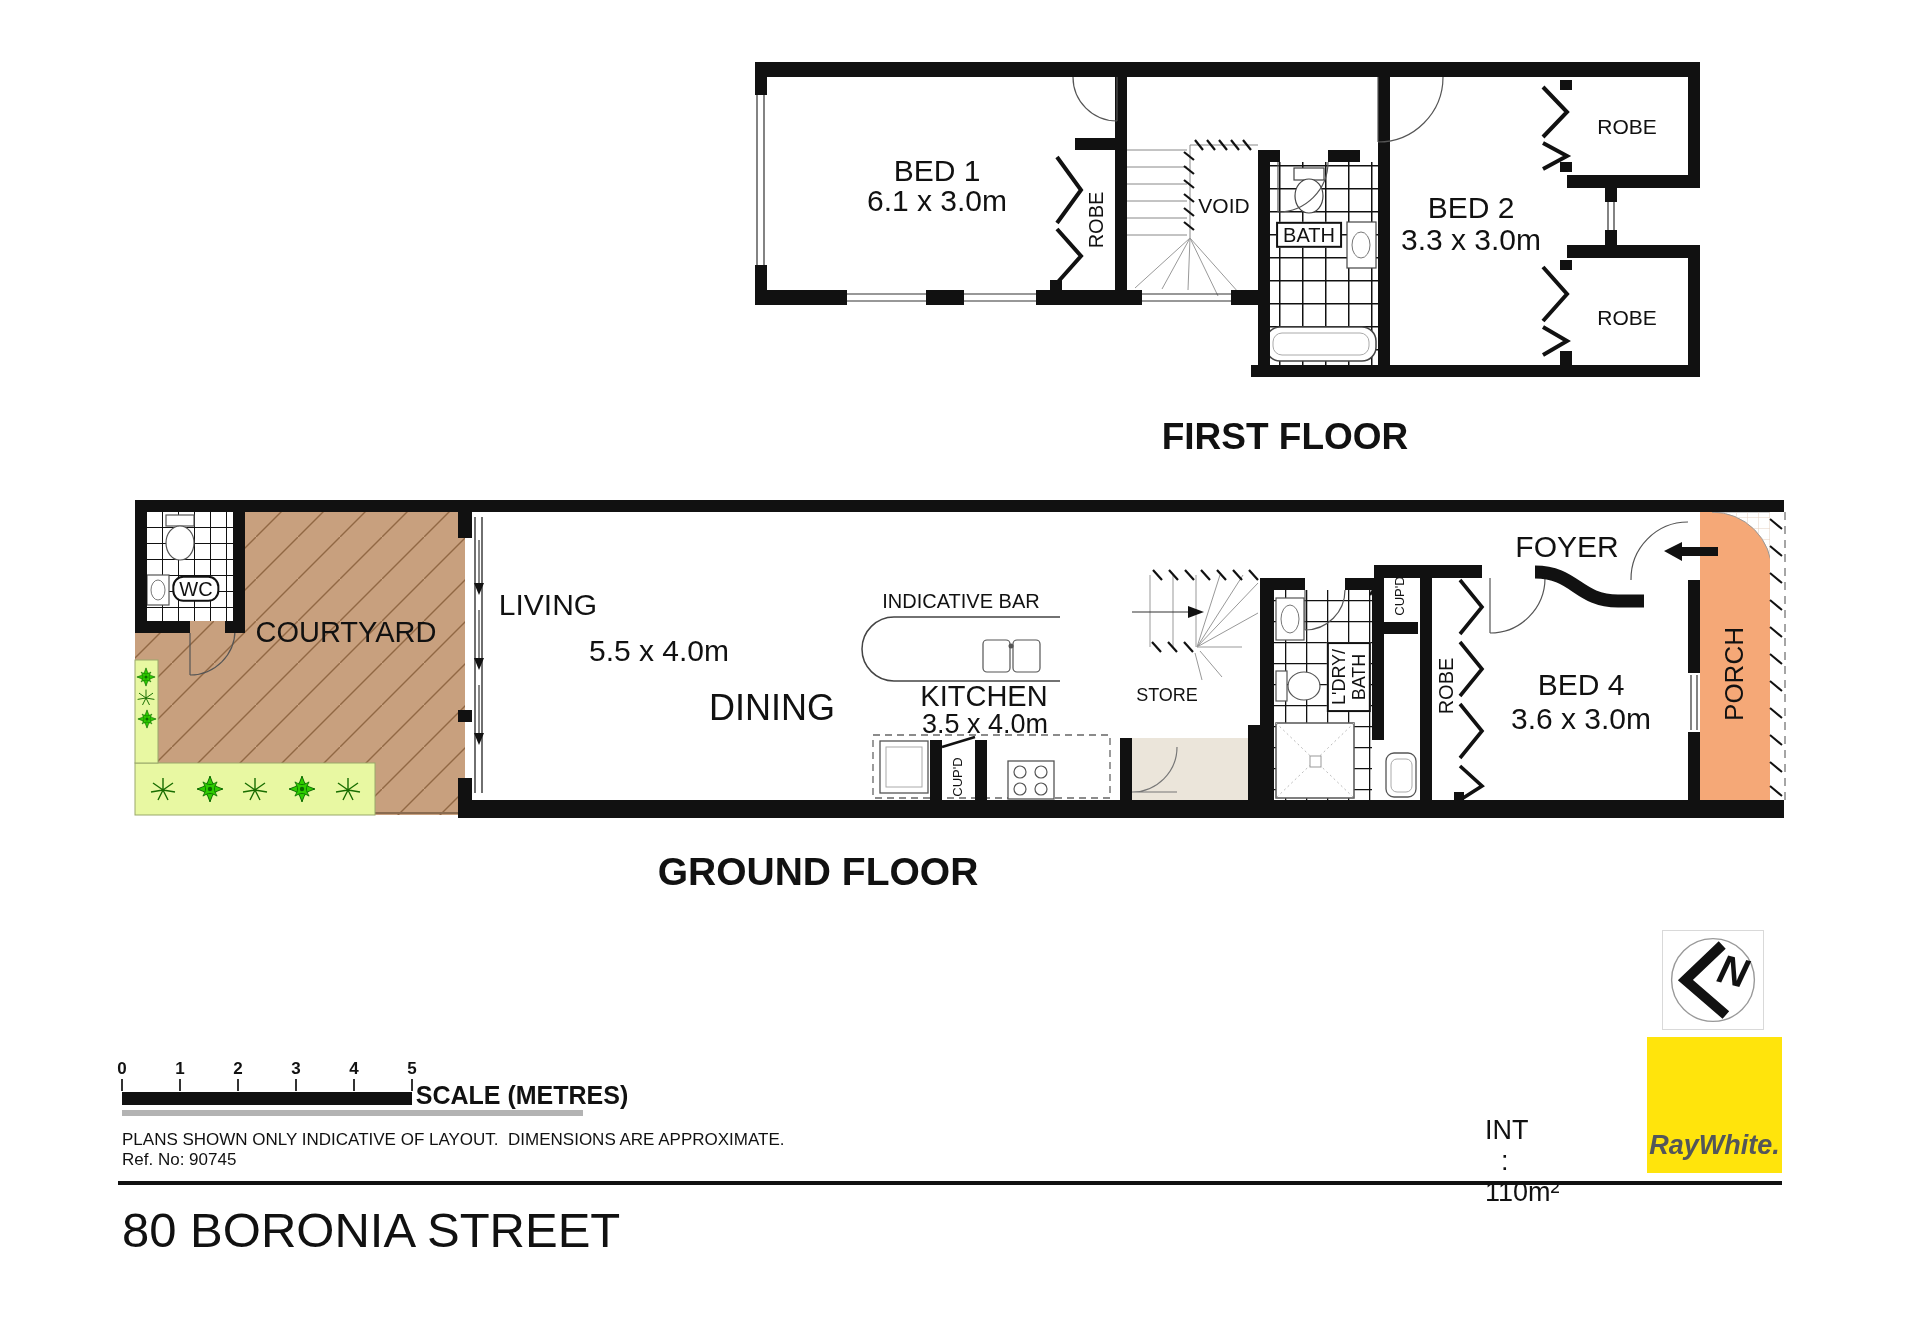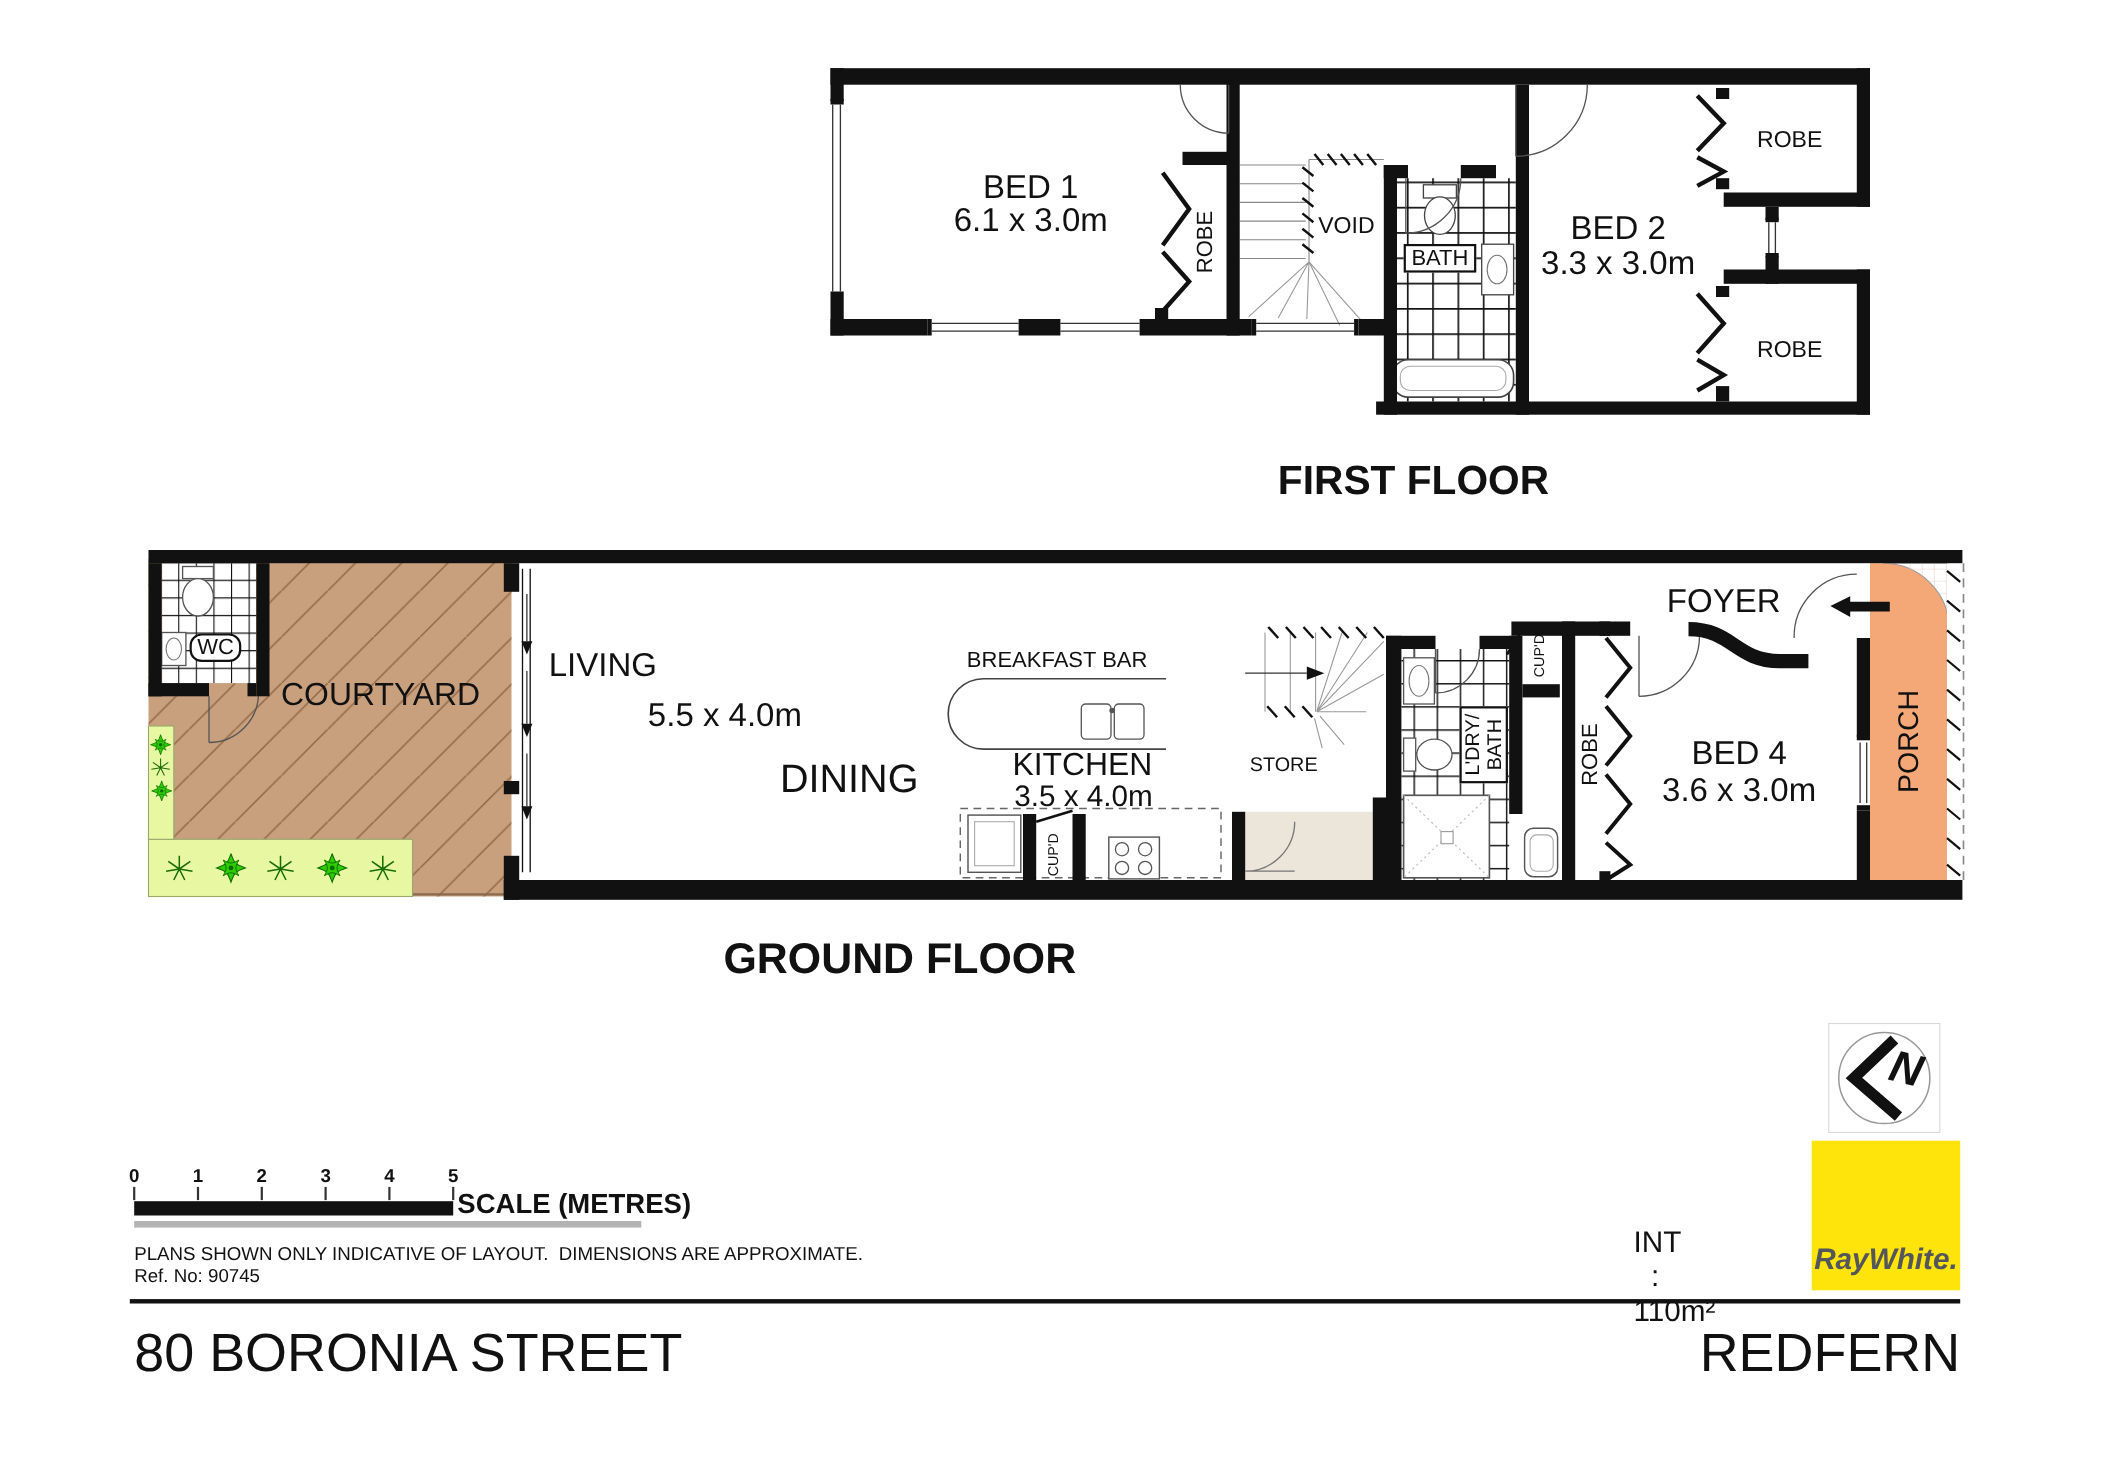--- a/index.html
+++ b/index.html
@@ -295,21 +295,21 @@
       <g stroke="#333" stroke-width="1.2" fill="none">
         <path d="M1561 180V235M1567 180V235"></path>
       </g>
     </svg>
 
     <div class="lbl boxed" style="left:66px;top:94px;font-size:20px;border-radius:11px;">WC</div>
     <div class="lbl" style="left:216px;top:137px;font-size:29px;">COURTYARD</div>
     <div class="lbl" style="left:418px;top:110px;font-size:30px;">LIVING</div>
     <div class="lbl" style="left:529px;top:156px;font-size:30px;">5.5 x 4.0m</div>
     <div class="lbl" style="left:642px;top:213px;font-size:36px;">DINING</div>
-    <div class="lbl" style="left:831px;top:106px;font-size:20px;">BREAKFAST BAR</div>
+    <div class="lbl" style="left:831px;top:106px;font-size:20px;">INDICATIVE BAR</div>
     <div class="lbl" style="left:854px;top:201px;font-size:29px;">KITCHEN</div>
     <div class="lbl" style="left:855px;top:229px;font-size:27px;">3.5 x 4.0m</div>
     <div class="lbl" style="left:1037px;top:200px;font-size:18px;">STORE</div>
     <div class="lbl v" style="left:828px;top:282px;font-size:13px;">CUP'D</div>
     <div class="lbl v boxed" style="left:1219px;top:182px;font-size:18px;">
       <span style="display:block;">L'DRY/</span>
       <span style="display:block;">BATH</span>
     </div>
     <div class="lbl v" style="left:1270px;top:101px;font-size:13px;">CUP'D</div>
     <div class="lbl v" style="left:1316px;top:191px;font-size:20px;">ROBE</div>
@@ -344,21 +344,20 @@
 
   <div class="intline lbl-l" style="left:1455px;top:1161px;font-size:27px;">
     <span>INT</span>
     <span class="sep">:</span>
     <span>110m²</span>
   </div>
 
   <div class="divider" style="left:118px;top:1181px;width:1664px;height:4px;"></div>
 
   <div class="lbl-l" style="left:122px;top:1230px;font-size:49px;">80 BORONIA STREET</div>
-  <div class="lbl-r" style="right:138px;top:1230px;font-size:49px;">REDFERN</div>
 
   <div class="compass" style="left:1662px;top:930px;width:100px;height:98px;">
     <svg width="92" height="92" viewBox="0 0 100 100">
       <circle cx="50" cy="50" r="45" fill="#fff" stroke="#999" stroke-width="1.5"></circle>
       <path d="M60 12 L20 50 L64 88" stroke="#111" stroke-width="11" fill="none"></path>
       <text x="56" y="55" font-size="44" font-style="italic" font-weight="bold" fill="#111" font-family="Liberation Sans, sans-serif" transform="rotate(14 70 40)">N</text>
     </svg>
   </div>
 
   <div class="logo" style="left:1647px;top:1037px;width:135px;height:136px;background:#FFE40C;">

